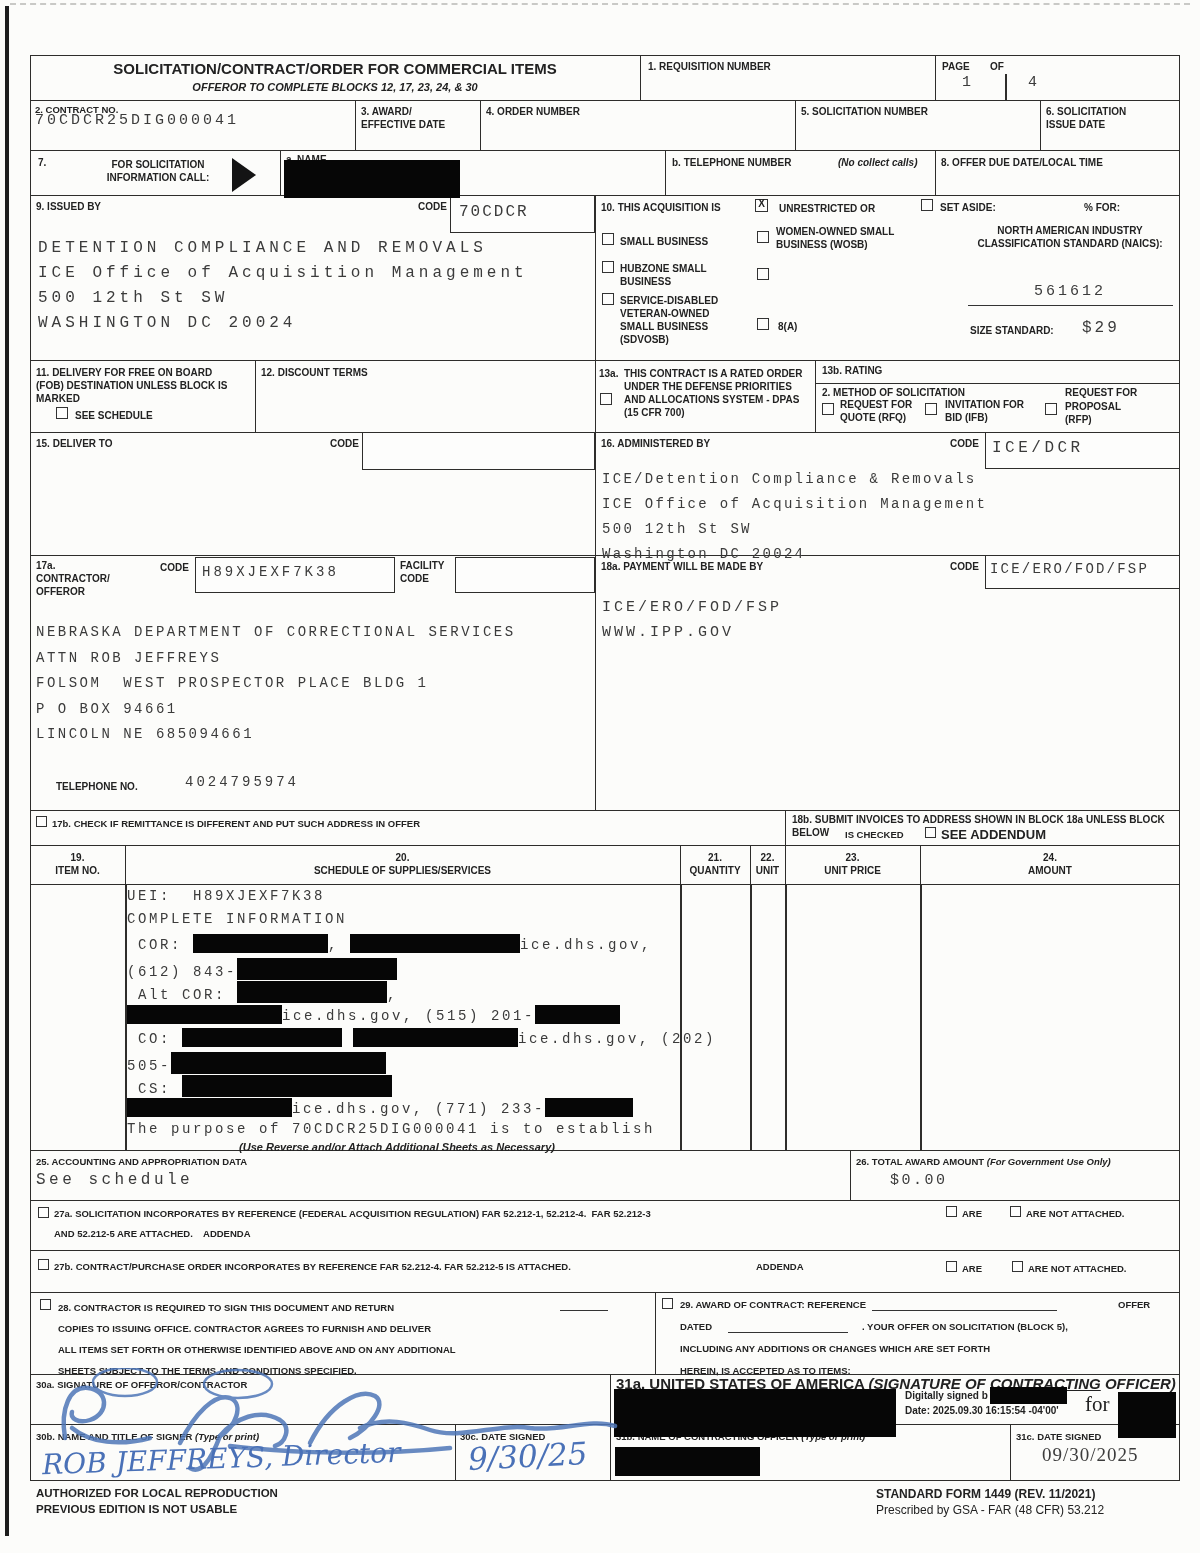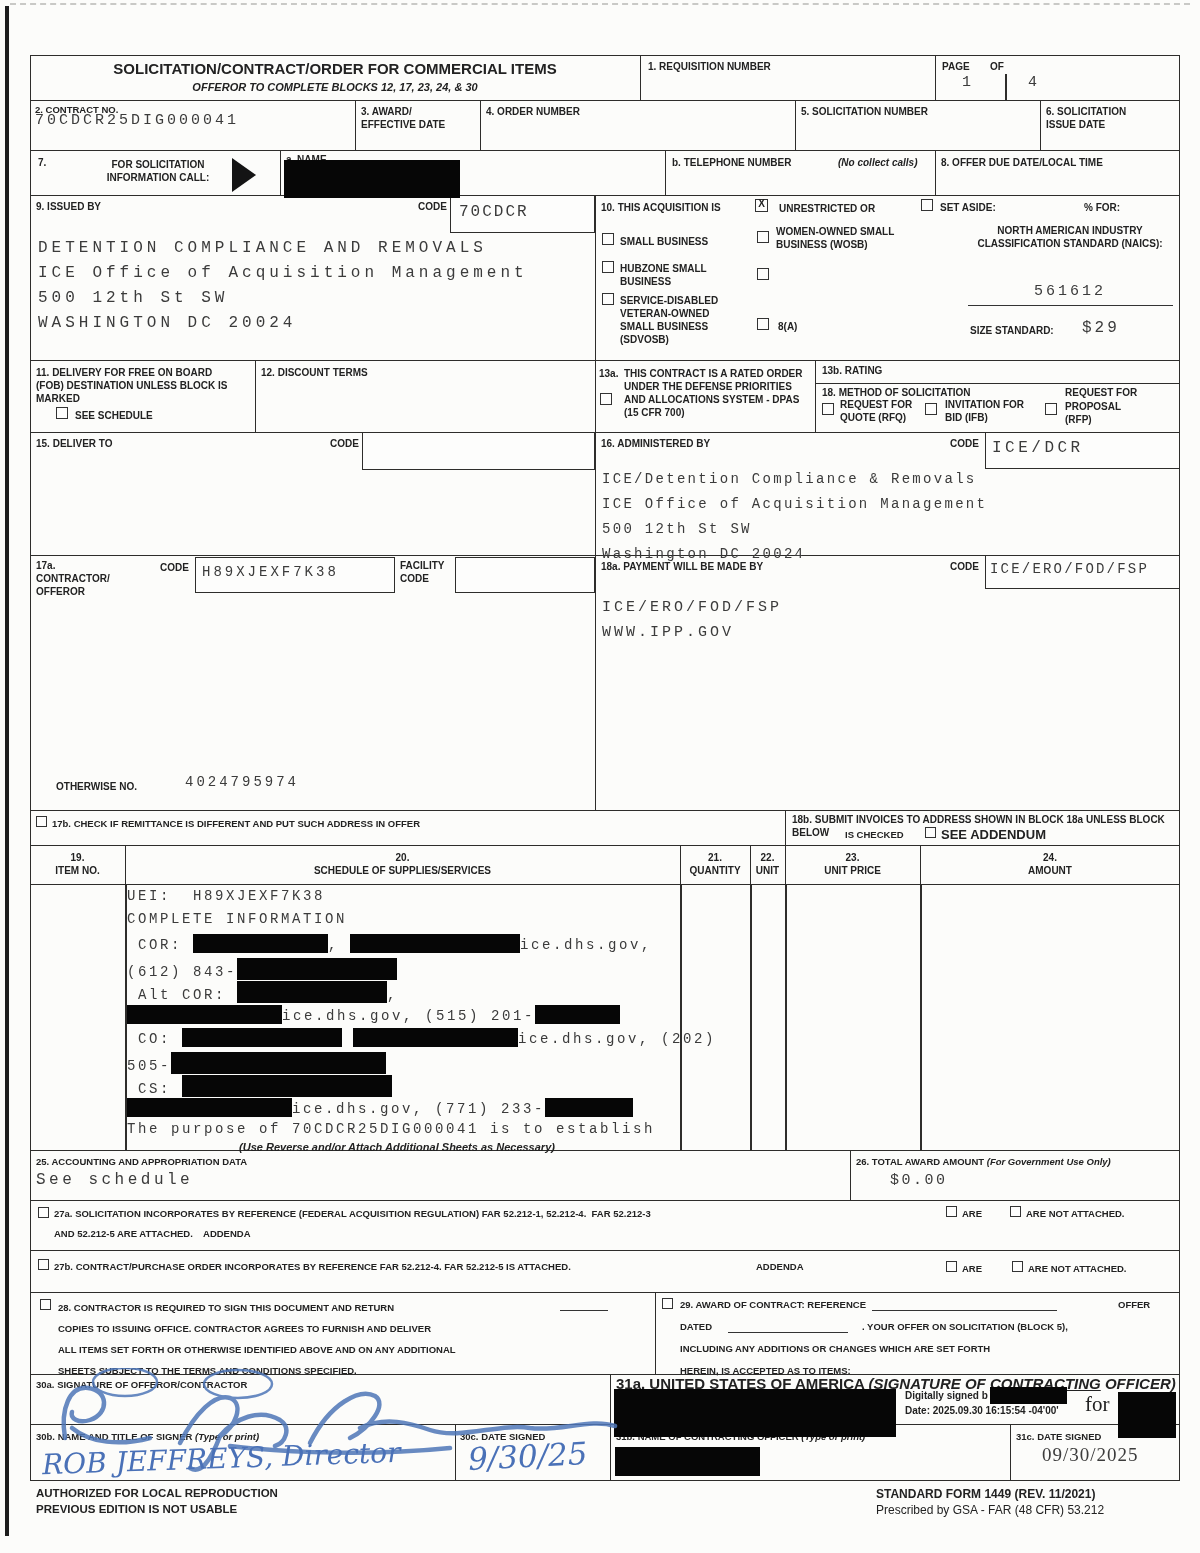--- a/index.html
+++ b/index.html
@@ -168,21 +168,21 @@
   <div class="tw" style="left:1082px;top:319px;font-size:16px;letter-spacing:3px">$29</div>
 
   <div class="lbl" style="left:36px;top:366px;width:205px">11.  DELIVERY FOR FREE ON BOARD (FOB) DESTINATION UNLESS BLOCK IS MARKED</div>
   <div class="cb" style="left:56px;top:407px"></div>
   <div class="lbl" style="left:75px;top:409px">SEE SCHEDULE</div>
   <div class="lbl" style="left:261px;top:366px">12. DISCOUNT TERMS</div>
   <div class="lbl" style="left:599px;top:367px">13a.</div>
   <div class="cb" style="left:600px;top:393px"></div>
   <div class="lbl" style="left:624px;top:367px;width:180px">THIS CONTRACT IS A RATED ORDER UNDER THE DEFENSE PRIORITIES AND ALLOCATIONS SYSTEM - DPAS (15 CFR 700)</div>
   <div class="lbl" style="left:822px;top:364px">13b. RATING</div>
-  <div class="lbl" style="left:822px;top:386px">18. METHOD OF SOLICITATION</div>
+  <div class="lbl" style="left:822px;top:386px">2. METHOD OF SOLICITATION</div>
   <div class="cb" style="left:822px;top:403px"></div>
   <div class="lbl" style="left:840px;top:398px;width:85px">REQUEST FOR QUOTE (RFQ)</div>
   <div class="cb" style="left:925px;top:403px"></div>
   <div class="lbl" style="left:945px;top:398px;width:90px">INVITATION FOR BID (IFB)</div>
   <div class="lbl" style="left:1065px;top:386px">REQUEST FOR</div>
   <div class="cb" style="left:1045px;top:403px"></div>
   <div class="lbl" style="left:1065px;top:400px">PROPOSAL</div>
   <div class="lbl" style="left:1065px;top:413px">(RFP)</div>
 
   <div class="lbl" style="left:36px;top:437px">15. DELIVER TO</div>
@@ -193,21 +193,22 @@
   <div class="box" style="left:985px;top:432px;width:195px;height:37px"></div>
   <div class="tw" style="left:992px;top:439px;font-size:16px;letter-spacing:3.5px">ICE/DCR</div>
   <div class="tw" style="left:602px;top:467px;font-size:14px;letter-spacing:2.3px;line-height:25px"><span>ICE/Detention Compliance &amp; Removals</span><br><span>ICE Office of Acquisition Management</span><br><span>500 12th St SW</span><br><span>Washington DC 20024</span></div>
 
   <div class="lbl" style="left:36px;top:559px;width:90px">17a. CONTRACTOR/ OFFEROR</div>
   <div class="lbl" style="left:160px;top:561px">CODE</div>
   <div class="box" style="left:195px;top:557px;width:200px;height:36px"></div>
   <div class="tw" style="left:202px;top:564px;font-size:14px;letter-spacing:3px">H89XJEXF7K38</div>
   <div class="lbl" style="left:400px;top:559px;width:50px">FACILITY CODE</div>
   <div class="box" style="left:455px;top:557px;width:140px;height:36px"></div>
-  <div class="lbl" style="left:56px;top:780px">OTHERWISE NO.</div>
+  <div class="tw" style="left:36px;top:620px;font-size:14px;letter-spacing:2.5px;line-height:25.5px"><span>NEBRASKA DEPARTMENT OF CORRECTIONAL SERVICES</span><br><span>ATTN ROB JEFFREYS</span><br><span>FOLSOM  WEST PROSPECTOR PLACE BLDG 1</span><br><span>P O BOX 94661</span><br><span>LINCOLN NE 685094661</span></div>
+  <div class="lbl" style="left:56px;top:780px">TELEPHONE NO.</div>
   <div class="tw" style="left:185px;top:774px;font-size:14px;letter-spacing:3px">4024795974</div>
 
   <div class="lbl" style="left:601px;top:560px">18a. PAYMENT WILL BE MADE BY</div>
   <div class="lbl" style="left:950px;top:560px">CODE</div>
   <div class="box" style="left:985px;top:555px;width:195px;height:34px"></div>
   <div class="tw" style="left:990px;top:561px;font-size:14px;letter-spacing:2.2px">ICE/ERO/FOD/FSP</div>
   <div class="tw" style="left:602px;top:595px;font-size:15px;letter-spacing:3px;line-height:25px"><span>ICE/ERO/FOD/FSP</span><br><span>WWW.IPP.GOV</span></div>
 
   <div class="cb" style="left:36px;top:816px;width:11px;height:11px"></div>
   <div class="lbl" style="left:52px;top:817px;font-size:9.5px">17b. CHECK IF REMITTANCE IS DIFFERENT AND PUT SUCH ADDRESS IN OFFER</div>

